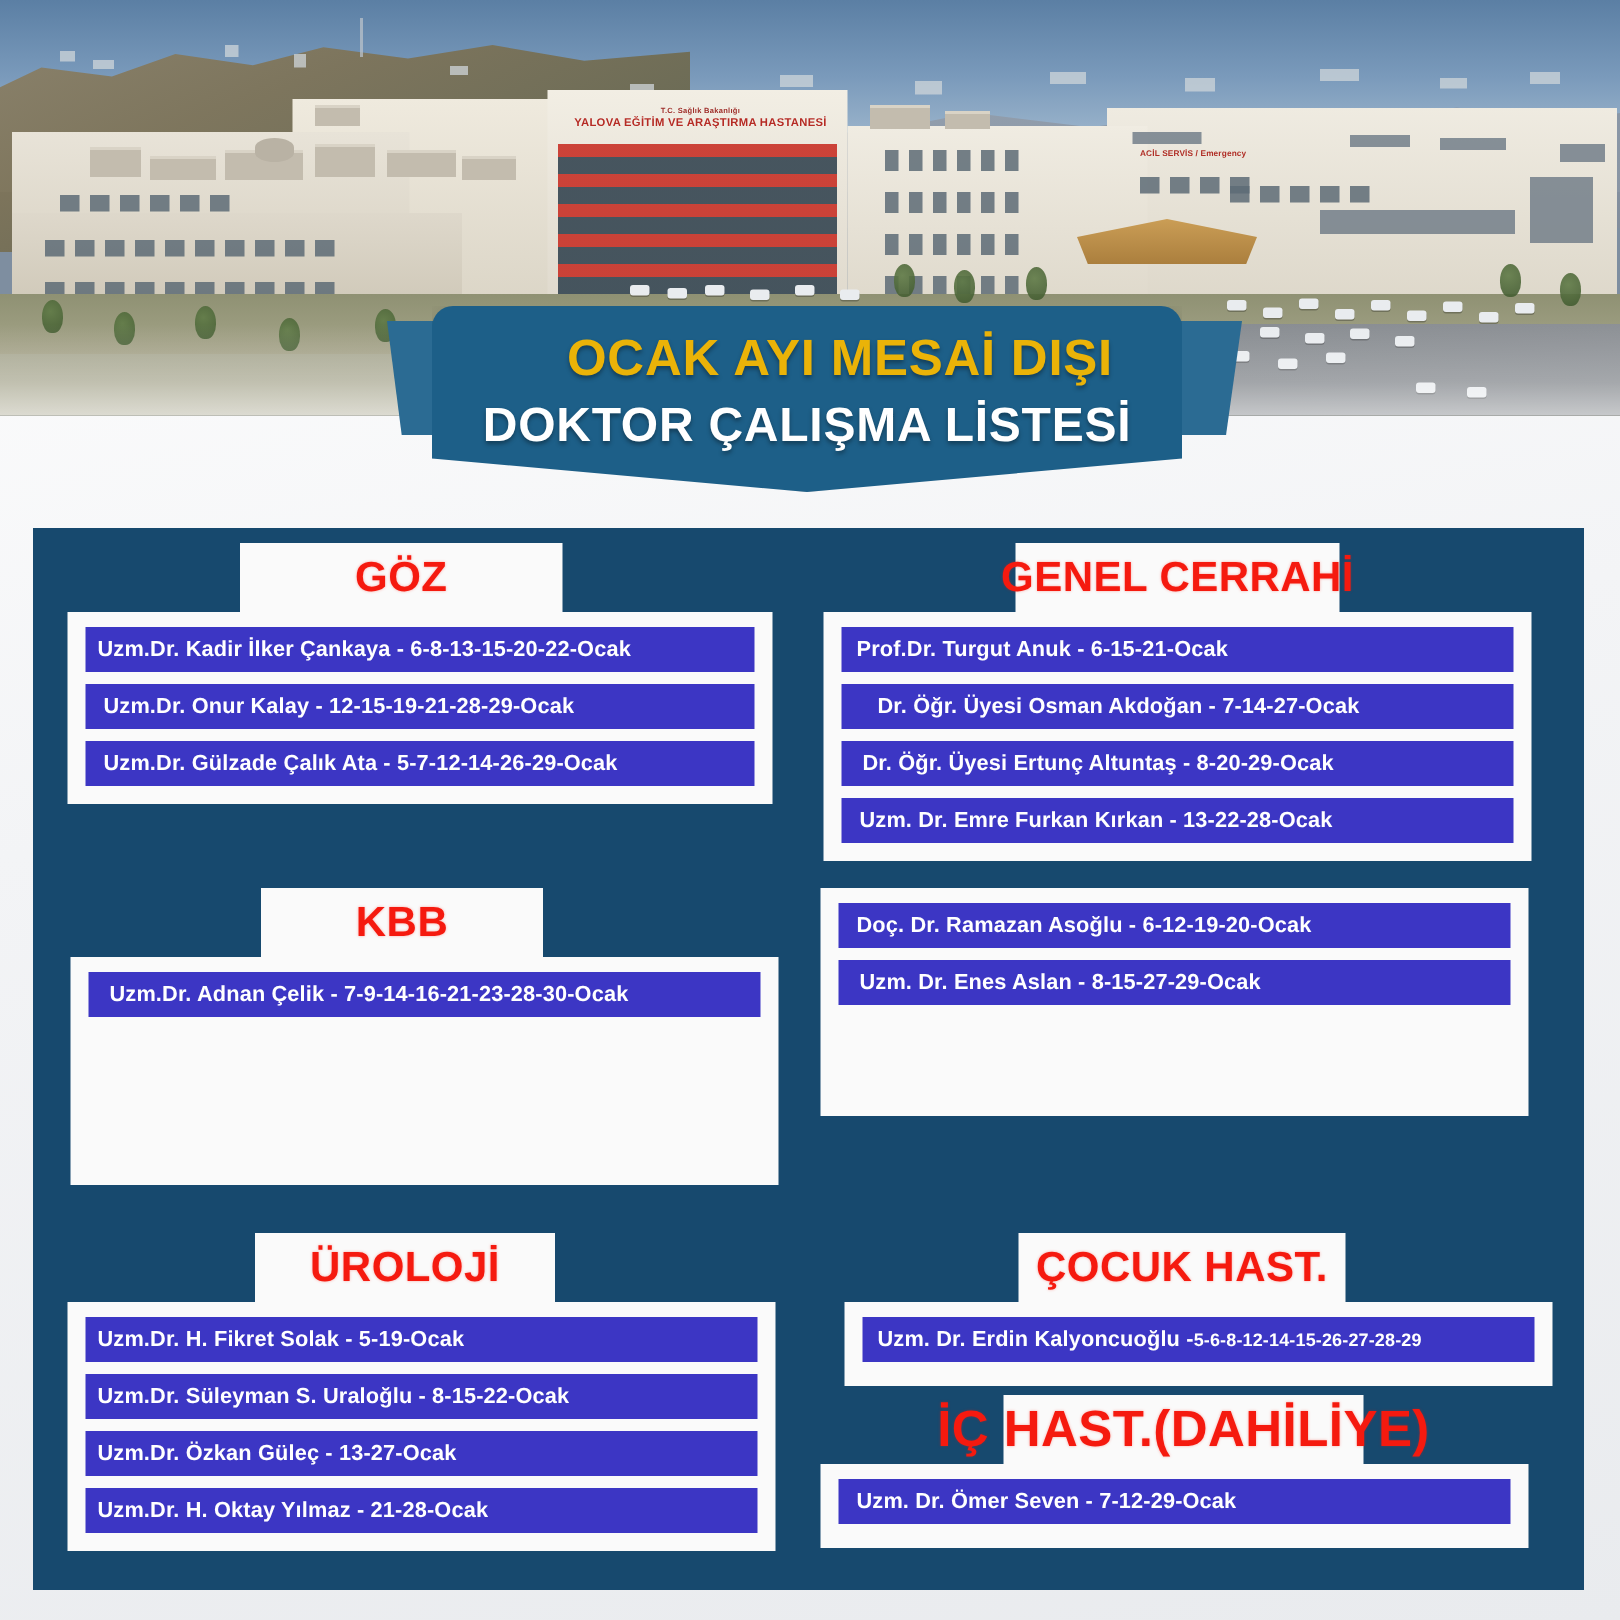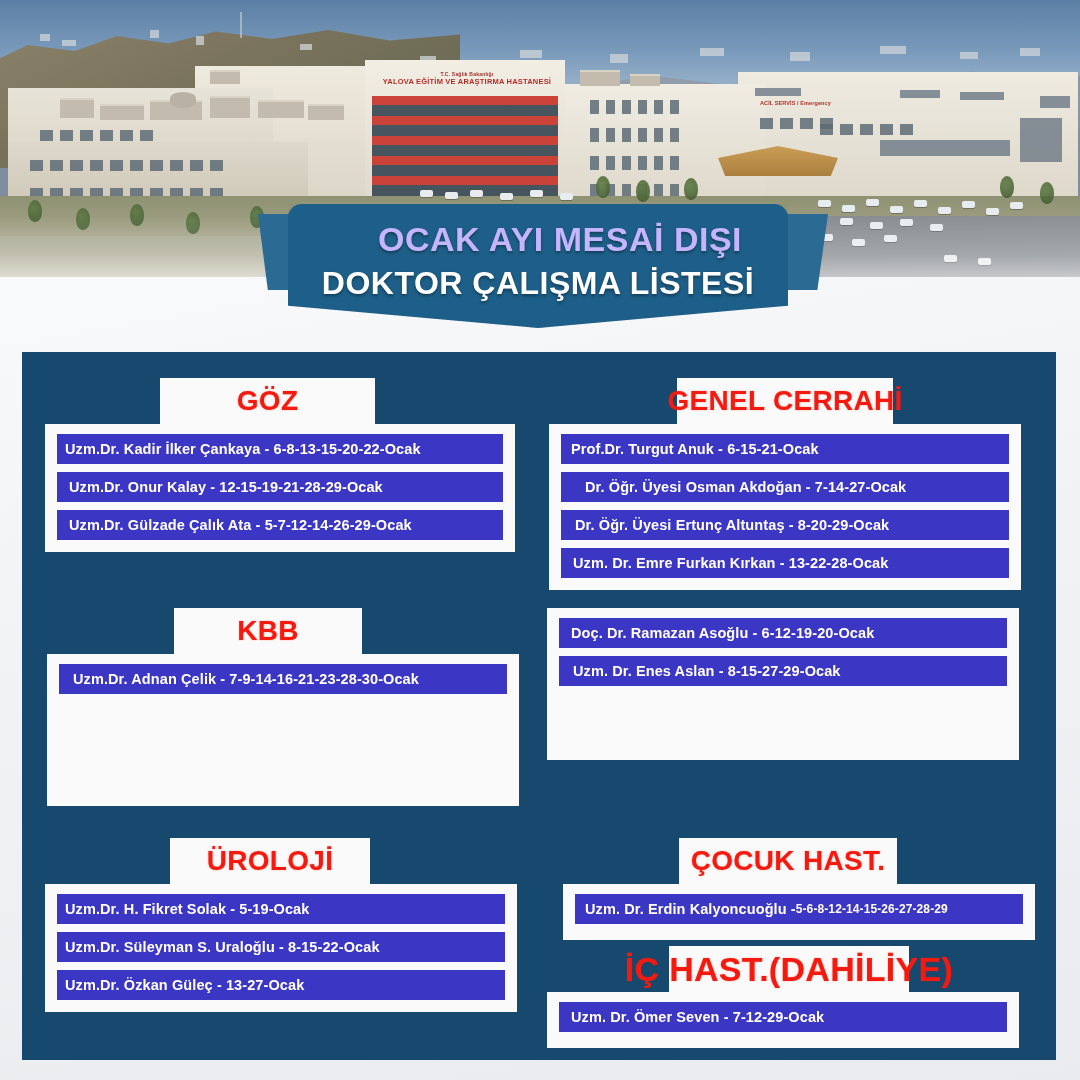--- a/index.html
+++ b/index.html
@@ -138,38 +138,38 @@
   .ribbon-main {
     position:absolute; left:288px; top:4px; width:500px; height:124px;
     background:#1d5f88;
     border-radius:14px 14px 10px 10px;
     clip-path: polygon(0% 0%, 100% 0%, 100% 82%, 50% 100%, 0% 82%);
     box-shadow: 0 6px 14px rgba(0,0,0,.22);
     display:flex; flex-direction:column; align-items:center;
     padding-top:16px;
   }
   .ribbon-main .line1 {
-    color:#c4b5fd; font-size:34px; font-weight:bold; letter-spacing:.5px;
+    color:#eab308; font-size:34px; font-weight:bold; letter-spacing:.5px;
     text-shadow: 0 2px 3px rgba(0,0,0,.35);
     margin-left: 44px;
   }
   .ribbon-main .line2 {
     color:#ffffff; font-size:32px; font-weight:bold; letter-spacing:.5px;
     margin-top:6px;
     text-shadow: 0 2px 3px rgba(0,0,0,.35);
   }
 
   
   .panel {
     position:absolute; left:22px; top:352px; width:1034px; height:708px;
     background:#17496E;
   }
 
   .cols {
-    position:absolute; left:0; top:16px; width:1034px; height:580px;
+    position:absolute; left:0; top:0; width:1034px; height:580px;
   }
   .col { position:absolute; top:0; width:517px; height:708px; }
   .col.left  { left:0; }
   .col.right { left:517px; }
 
   
   .section { position:absolute; width:100%; }
 
   .sec-head {
     position:relative;
@@ -443,20 +443,23 @@
         <div class="sec-card" style="margin-left:23px;width:472px;">
           <div class="entry">
             <span>Uzm.Dr. H. Fikret Solak - 5-19-Ocak</span>
           </div>
           <div class="entry">
             <span>Uzm.Dr. Süleyman S. Uraloğlu - 8-15-22-Ocak</span>
           </div>
           <div class="entry">
             <span>Uzm.Dr. Özkan Güleç - 13-27-Ocak</span>
           </div>
+          <div class="entry">
+            <span>Uzm.Dr. H. Oktay Yılmaz - 21-28-Ocak</span>
+          </div>
         </div>
       </div>
 
     </div>
 
     <div class="col right">
 
       <div class="section" style="left:0;top:10px;">
         <div class="sec-head" style="width:216px;margin-left:138px;">
           <span>GENEL CERRAHİ</span>

